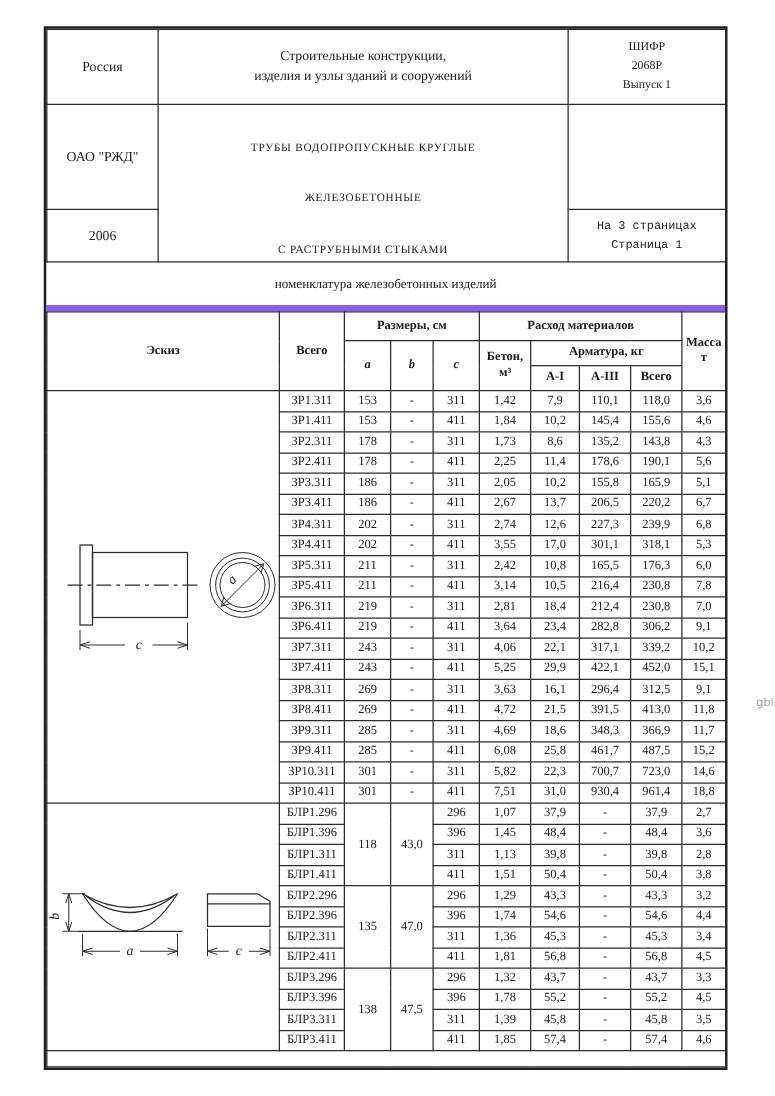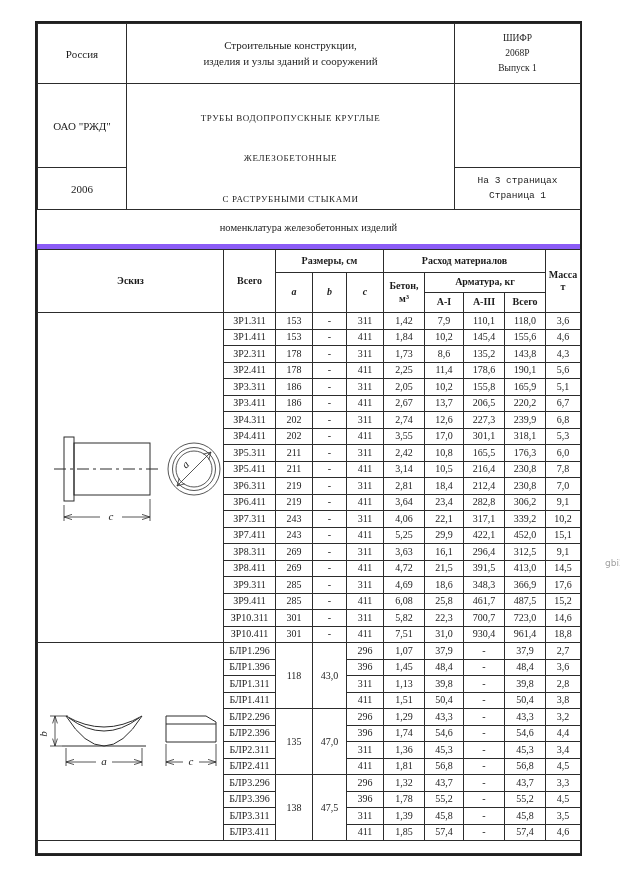--- a/index.html
+++ b/index.html
@@ -306,32 +306,32 @@
           </tr>
           <tr>
             <td>ЗР8.411</td>
             <td>269</td>
             <td>-</td>
             <td>411</td>
             <td>4,72</td>
             <td>21,5</td>
             <td>391,5</td>
             <td>413,0</td>
-            <td>14,5</td>
+            <td>11,8</td>
           </tr>
           <tr>
             <td>ЗР9.311</td>
             <td>285</td>
             <td>-</td>
             <td>311</td>
             <td>4,69</td>
             <td>18,6</td>
             <td>348,3</td>
             <td>366,9</td>
-            <td>17,6</td>
+            <td>11,7</td>
           </tr>
           <tr>
             <td>ЗР9.411</td>
             <td>285</td>
             <td>-</td>
             <td>411</td>
             <td>6,08</td>
             <td>25,8</td>
             <td>461,7</td>
             <td>487,5</td>

